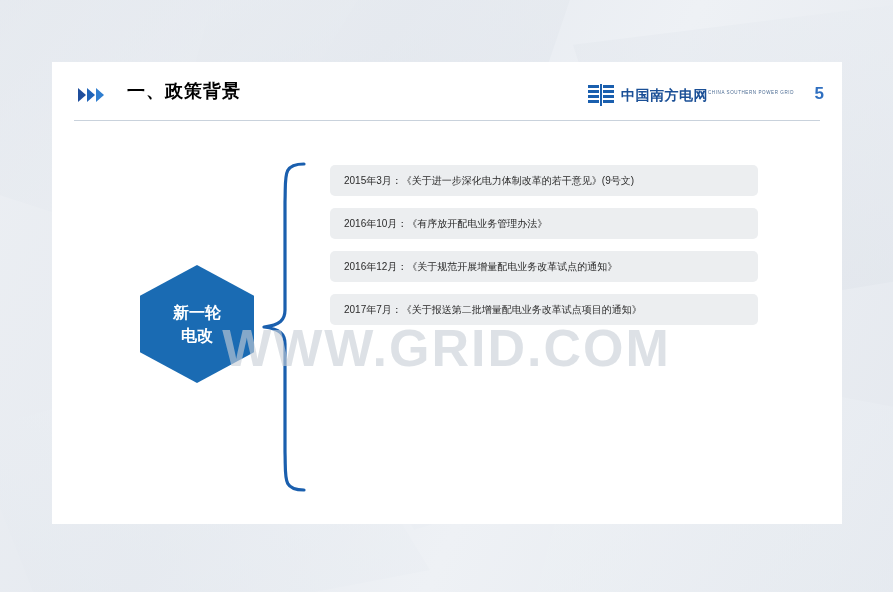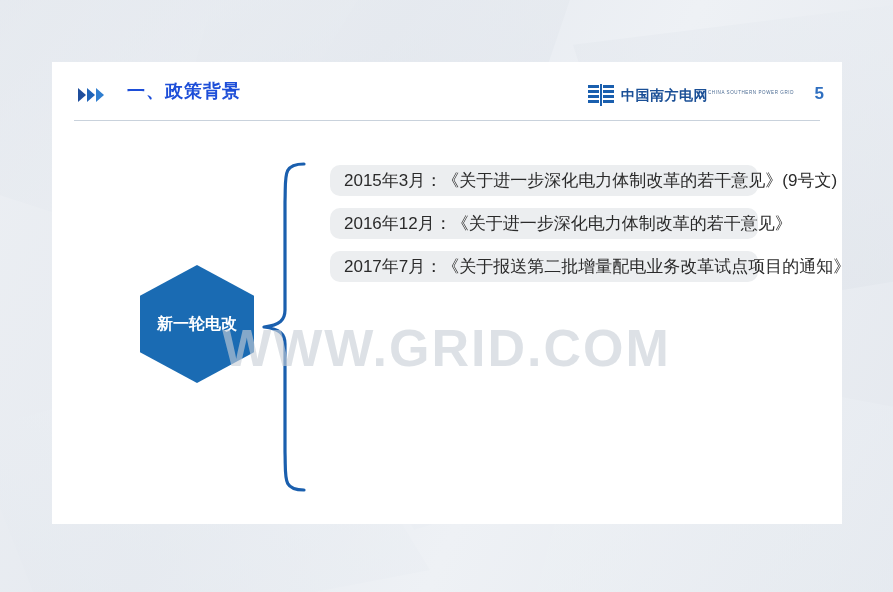--- a/index.html
+++ b/index.html
@@ -105,21 +105,21 @@
   }
   .chev.c2 { border-left-color: #1f63b8; }
   .chev.c3 { border-left-color: #2f7ed0; }
 
   .title {
     position: absolute;
     left: 75px;
     top: 17px;
     font-size: 18px;
     font-weight: bold;
-    color: #1d4ed8;
+    color: #000000;
     letter-spacing: 1px;
   }
   .header-rule {
     position: absolute;
     left: 22px;
     top: 58px;
     width: 746px;
     height: 1px;
     background: #c9d2dc;
   }
@@ -207,21 +207,21 @@
   
   .hex {
     position: absolute;
     left: 88px;
     top: 203px;
     width: 114px;
     height: 118px;
     background: #1a6bb3;
     clip-path: polygon(50% 0%, 100% 26%, 100% 74%, 50% 100%, 0% 74%, 0% 26%);
     display: flex;
-    flex-direction: row;
+    flex-direction: column;
     align-items: center;
     justify-content: center;
     color: #ffffff;
     font-size: 16px;
     font-weight: bold;
     line-height: 1.45;
   }
 
   
   .brace {
@@ -235,26 +235,26 @@
   
   .items {
     position: absolute;
     left: 278px;
     top: 103px;
     width: 428px;
   }
   .item {
     height: 31px;
     background: #eceef0;
-    border-radius: 10px;
+    border-radius: 5px;
     display: flex;
     align-items: center;
     padding-left: 14px;
     margin-bottom: 12px;
-    font-size: 17px;
+    font-size: 10px;
     color: #2a2a2a;
     white-space: nowrap;
   }
   .item:last-child { margin-bottom: 8px; }
 </style>
 </head>
 <body>
 
 <div class="page">
   <div class="slide">
@@ -298,21 +298,22 @@
         <span>新一轮</span>
         <span>电改</span>
       </div>
 
       <svg class="brace" viewBox="0 0 46 330" preserveAspectRatio="none">
         <path d="M44 2 C22 2, 26 14, 25 40 L25 148 C25 158, 20 163, 4 165 C20 167, 25 172, 25 182 L25 290 C26 316, 22 328, 44 328" fill="none" stroke="#1a5fae" stroke-width="3.2" stroke-linecap="round" stroke-linejoin="round"></path>
       </svg>
 
       <div class="items">
         <div class="item">2015年3月：《关于进一步深化电力体制改革的若干意见》(9号文)</div>
-        <div class="item">2016年12月：《关于进一步深化电力体制改革的若干意见》</div>
+        <div class="item">2016年10月：《有序放开配电业务管理办法》</div>
+        <div class="item">2016年12月：《关于规范开展增量配电业务改革试点的通知》</div>
         <div class="item">2017年7月：《关于报送第二批增量配电业务改革试点项目的通知》</div>
       </div>
 
     </div>
 
     <div class="watermark">WWW.GRID.COM</div>
   </div>
 </div>
 
 </body></html>

